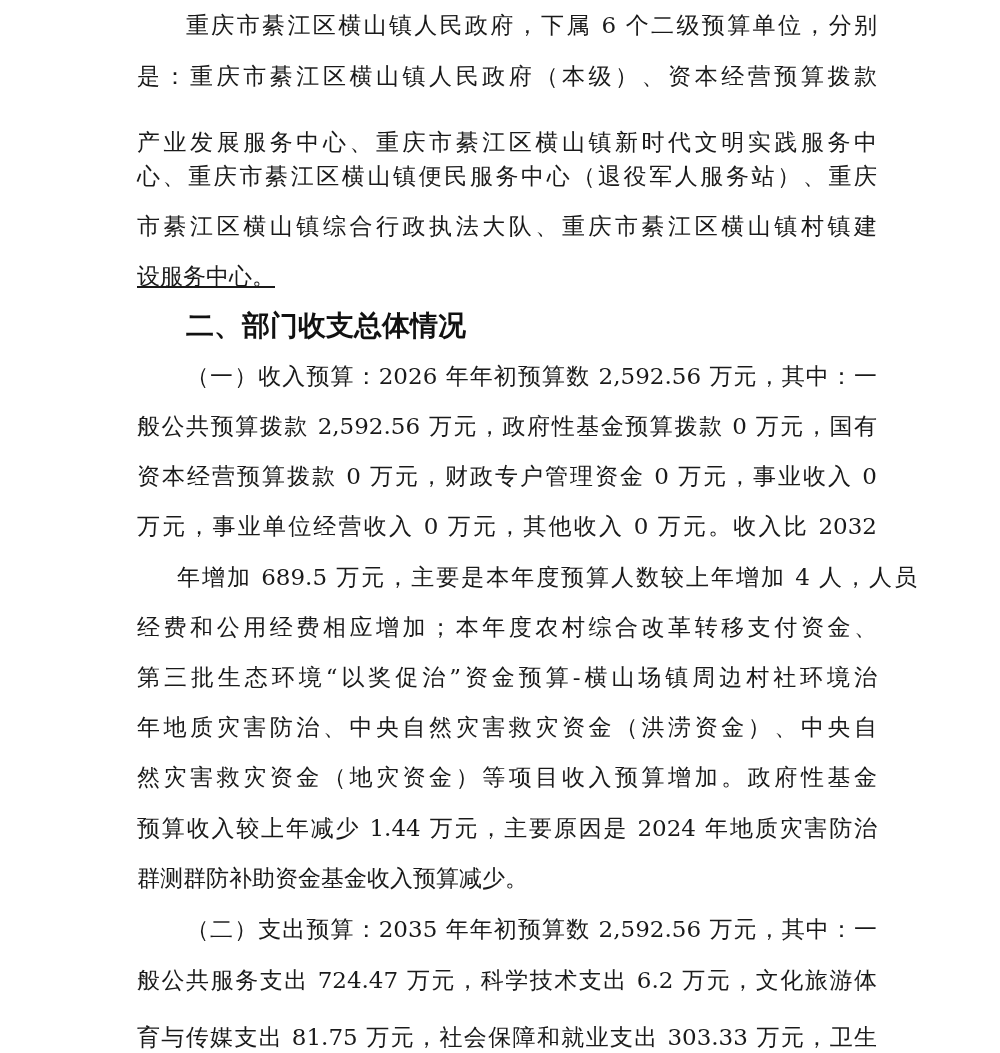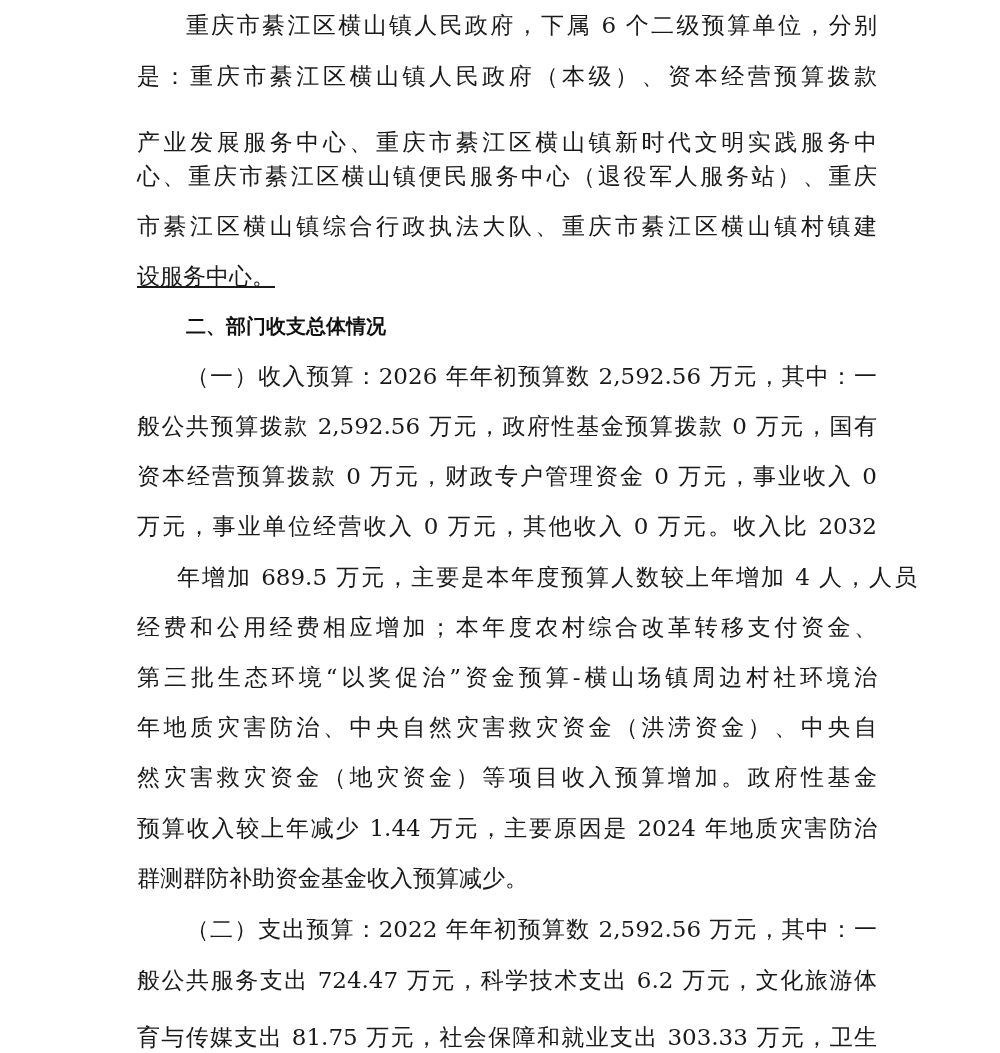--- a/index.html
+++ b/index.html
@@ -38,21 +38,21 @@
     }
     .line.indent {
       left: 49px;
       width: 691px;
     }
     .heading {
       position: absolute;
       left: 49px;
       font-family: "DejaVu Sans", "Liberation Sans", sans-serif;
       font-weight: bold;
-      font-size: 20px;
+      font-size: 28px;
       line-height: 40px;
       height: 40px;
       white-space: nowrap;
       color: #111;
     }
   </style>
 </head>
 <body>
 
 <div class="page">
@@ -76,18 +76,18 @@
     <div class="line" style="top:557px;margin-left:40px;">年增加 689.5 万元，主要是本年度预算人数较上年增加 4 人，人员</div>
     <div class="line" style="top:607px;">经费和公用经费相应增加；本年度农村综合改革转移支付资金、</div>
     <div class="line" style="top:657px;">第三批生态环境“以奖促治”资金预算-横山场镇周边村社环境治</div>
     <div class="line" style="top:707px;">年地质灾害防治、中央自然灾害救灾资金（洪涝资金）、中央自</div>
     <div class="line" style="top:757px;">然灾害救灾资金（地灾资金）等项目收入预算增加。政府性基金</div>
     <div class="line" style="top:808px;">预算收入较上年减少 1.44 万元，主要原因是 2024 年地质灾害防治</div>
     <div class="line last" style="top:858px;">群测群防补助资金基金收入预算减少。</div>
   </div>
 
   <div>
-    <div class="line indent" style="top:909px;">（二）支出预算：2022 年年初预算数 2,592.56 万元，其中：一</div>
+    <div class="line indent" style="top:909px;">（二）支出预算：2035 年年初预算数 2,592.56 万元，其中：一</div>
     <div class="line" style="top:960px;">般公共服务支出 724.47 万元，科学技术支出 6.2 万元，文化旅游体</div>
     <div class="line" style="top:1011px;margin-top:6px;">育与传媒支出 81.75 万元，社会保障和就业支出 303.33 万元，卫生</div>
   </div>
 
 </div>
 
 </body></html>

